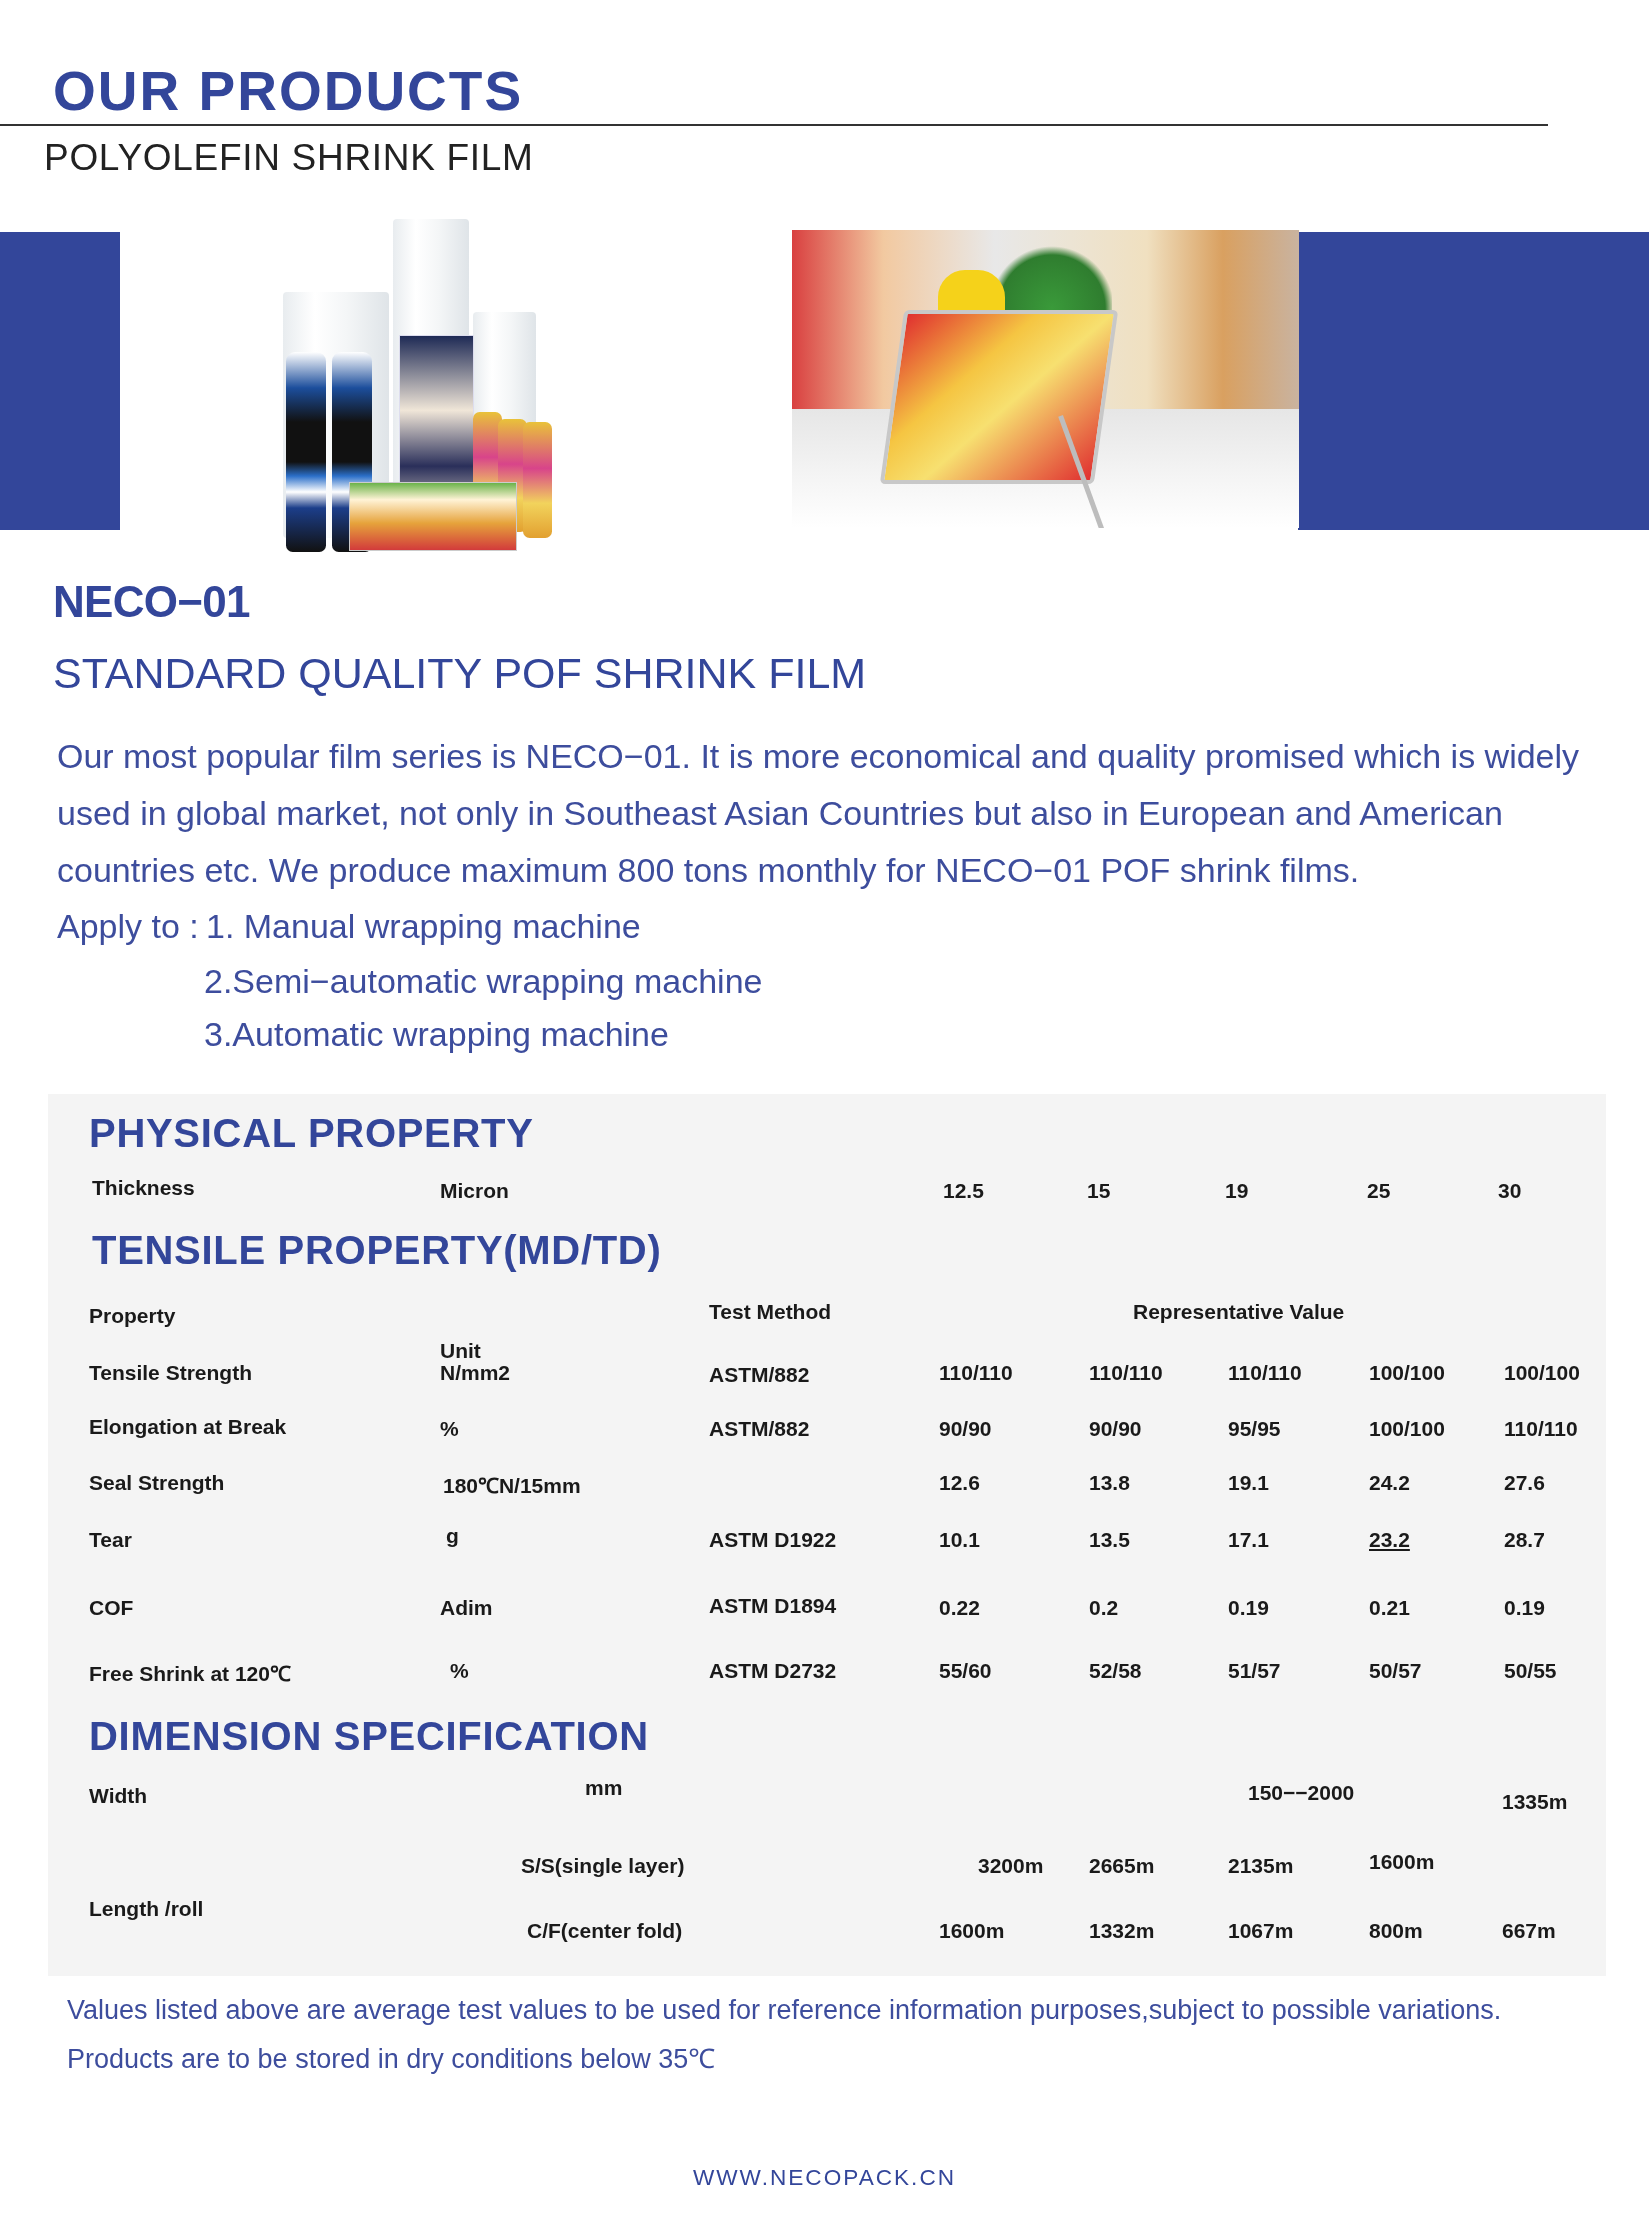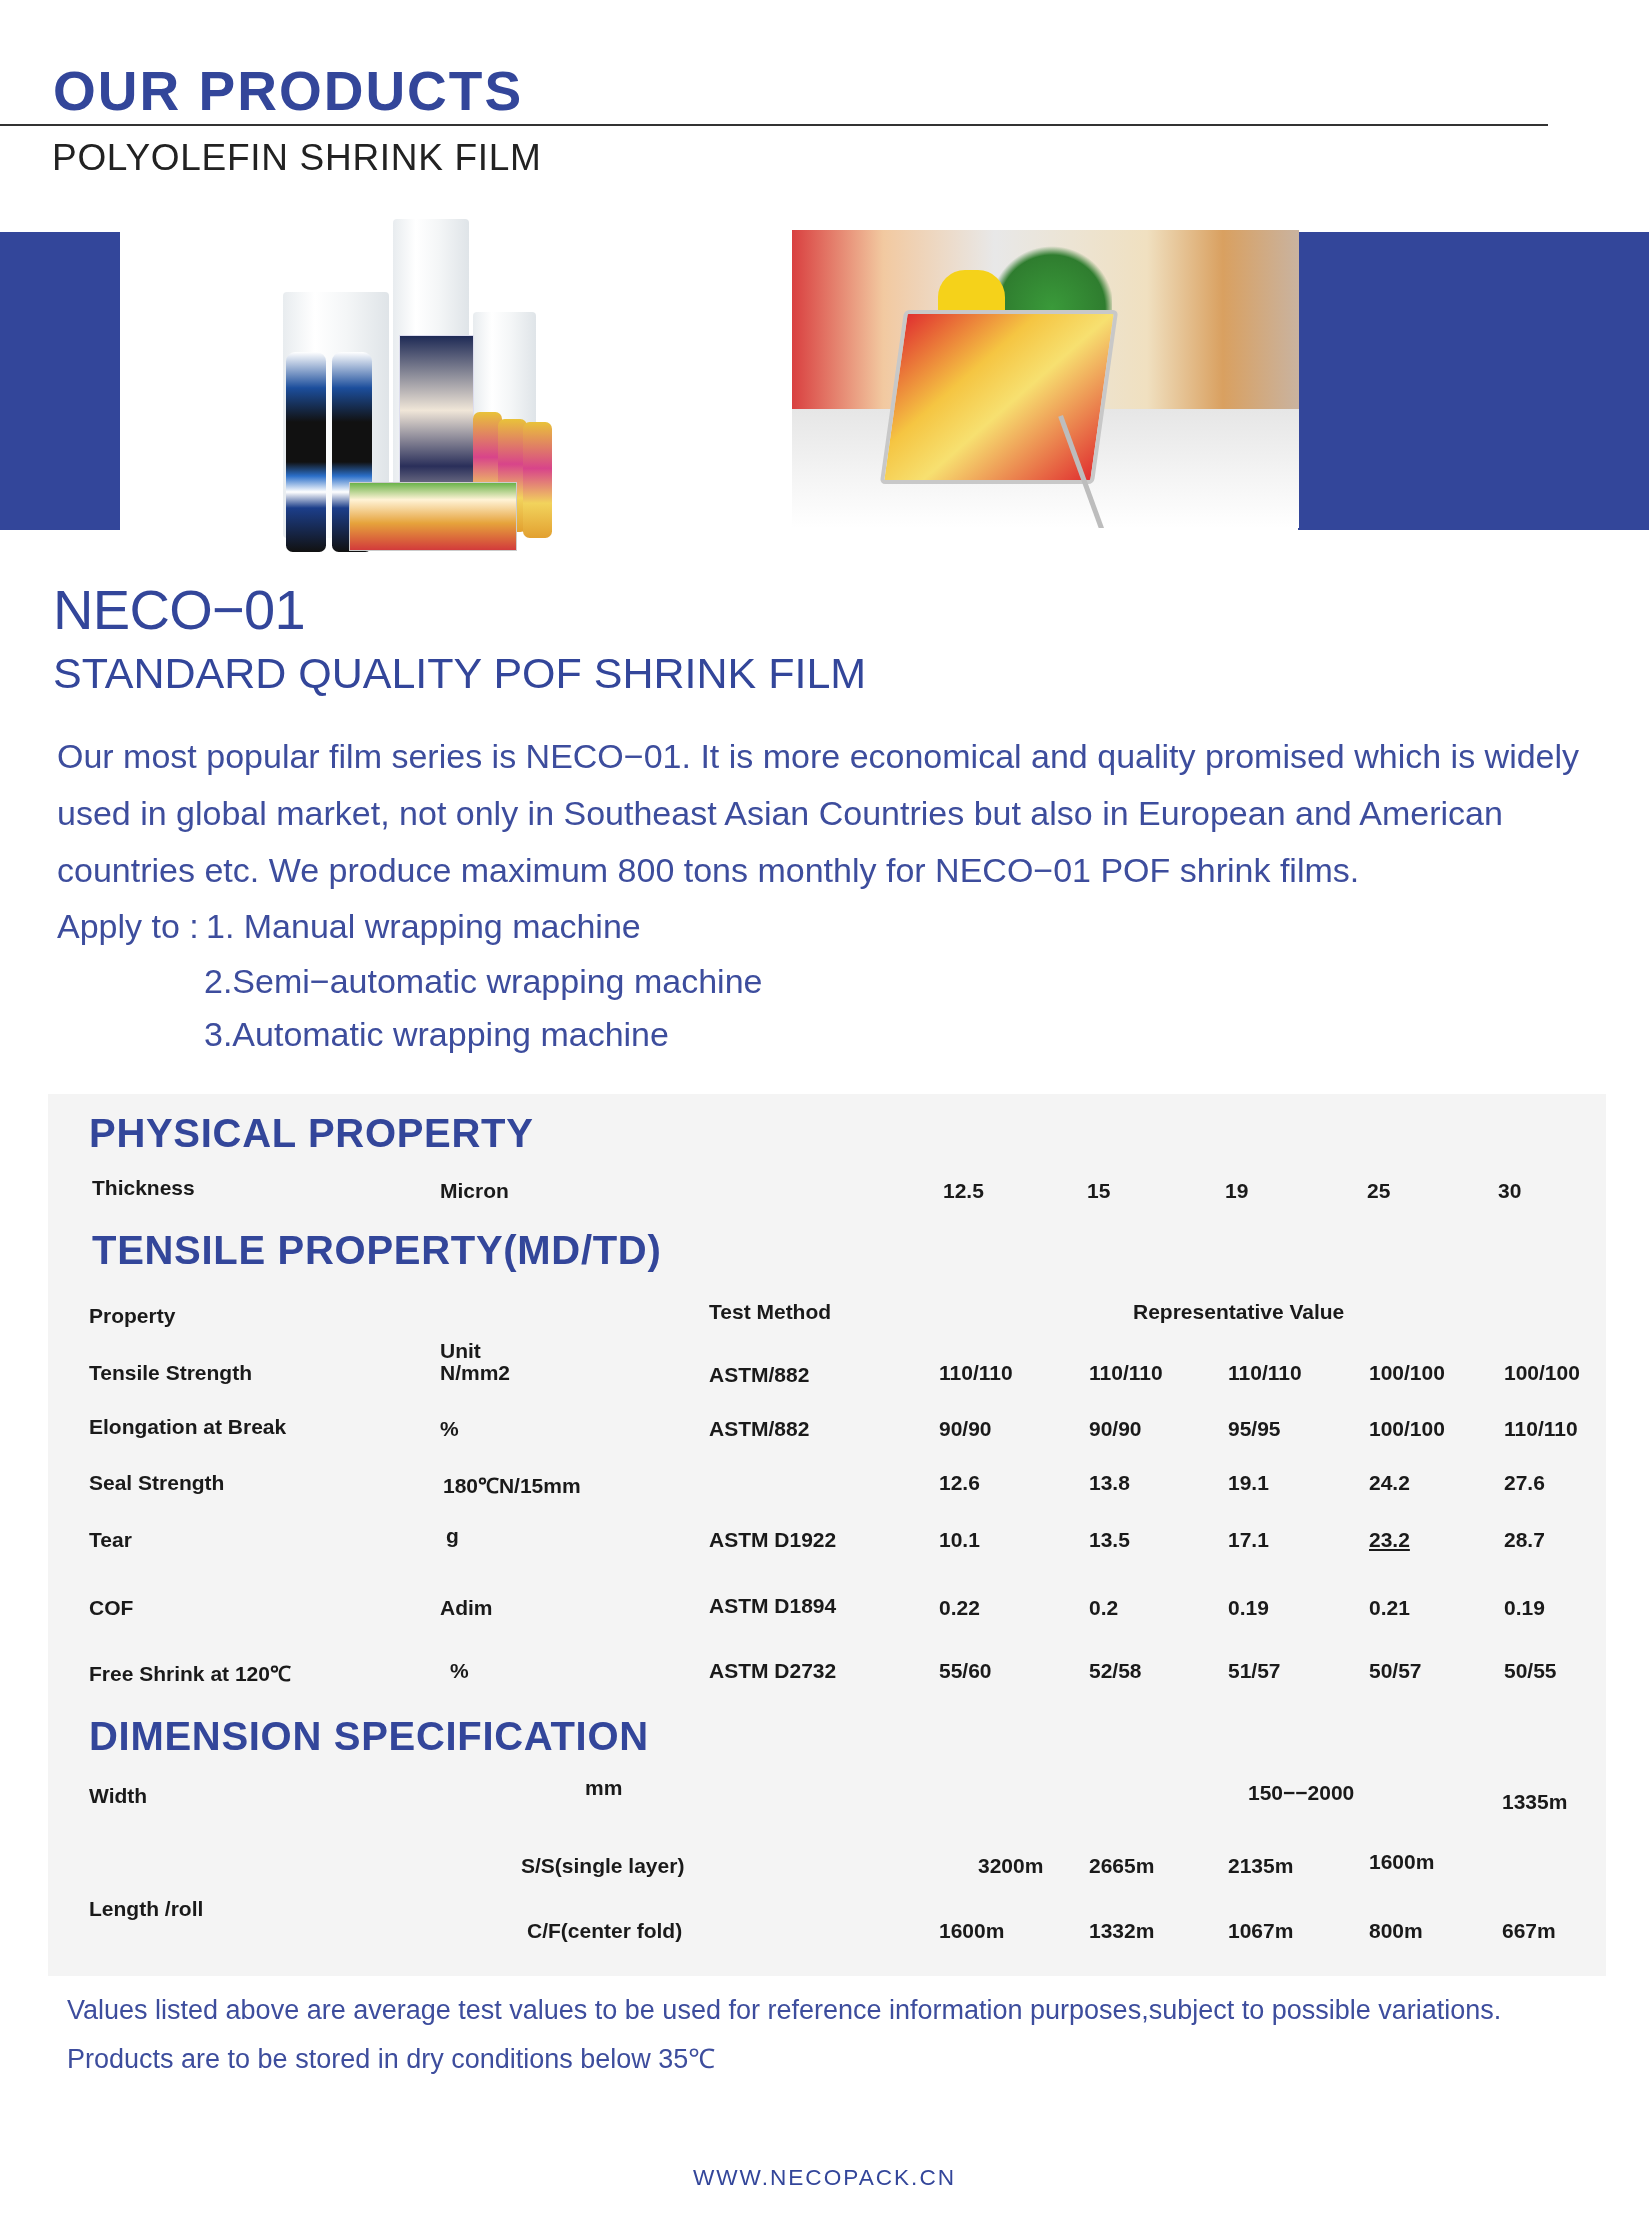--- a/index.html
+++ b/index.html
@@ -1,21 +1,21 @@
 <!DOCTYPE html>
 <html style="font-size:10.6px"><head>
 <meta charset="utf-8">
 <style>
   html, body { margin:0; padding:0; background:#ffffff; }
   body { width:1649px; height:2239px; position:relative; overflow:hidden;
          font-family:"Liberation Sans", sans-serif; }
   .abs { position:absolute; }
   .title { left:53px; top:59px; font-size:55px; font-weight:bold; letter-spacing:2px; color:#33469a; }
   .rule { left:0; top:124px; width:1548px; height:2px; background:#333; }
-  .subtitle { left:52px; top:137px; font-size:37px; color:#222; letter-spacing:0.7px; }
+  .subtitle { left:44px; top:137px; font-size:37px; color:#222; letter-spacing:0.7px; }
   .band { background:#33469a; }
   .band-left { left:0; top:232px; width:120px; height:298px; }
   .band-right { left:1298px; top:232px; width:351px; height:298px; }
 
   
   .rolls { left:273px; top:219px; width:346px; height:339px; }
   .roll { position:absolute; background:linear-gradient(90deg,#e8ecef 0%,#ffffff 30%,#f4f6f7 60%,#dfe4e8 100%); border-radius:4px; }
   .bottle { position:absolute; border-radius:9.3px 9.3px 6.7px 6.7px;
             background:linear-gradient(180deg,#ffffff 0%,#1c4e9c 18%,#111 35%,#111 55%,#2b6fc9 62%,#ffffff 70%,#1c3e8a 78%,#111 100%); }
   .box { position:absolute; background:linear-gradient(180deg,#1e2a55,#f0e6d8 40%,#2a2f5a 70%,#f3e9d6); border:1.3px solid #dde; }
@@ -27,21 +27,21 @@
           background:linear-gradient(90deg,#d94040 0%,#f2c9a0 18%,#e8e8e8 40%,#f0e0c0 70%,#d9a060 85%,#c9b3a0 100%); }
   .cart .floor { position:absolute; left:0; bottom:0; width:100%; height:40%; background:linear-gradient(180deg,#e6e6e6,#ffffff); }
   .cart .basket { position:absolute; left:100px; top:80px; width:206px; height:166px;
                   background:linear-gradient(135deg,#e03030 0%,#f5c542 35%,#f7e070 55%,#e03030 100%);
                   border:4px solid #c8c8c8; border-radius:5.3px; transform:skewX(-8deg); }
   .cart .greens { position:absolute; left:200px; top:13.3px; width:120px; height:93px;
                   background:radial-gradient(circle at 50% 70%,#3a9a3a,#2f7d2f 60%,transparent 70%); }
   .cart .bag { position:absolute; left:146px; top:40px; width:67px; height:86px; background:#f5d21a; border-radius:27px 27px 13.3px 13.3px; }
   .cart .handle { position:absolute; left:286px; top:166px; width:93px; height:133px; border-left:5.3px solid #bdbdbd; transform:rotate(-20deg); }
 
-  .model { left:53px; top:577px; font-size:56px; font-weight:normal; color:#33469a; letter-spacing:-0.7px; }
+  .model { left:53px; top:577px; font-size:44px; font-weight:bold; color:#33469a; letter-spacing:-0.7px; }
   .model-sub { left:53px; top:649px; font-size:43px; color:#33469a; }
   .para { left:57px; top:728px; width:1556px; font-size:34px; line-height:57px; color:#3d4d9d; }
   .apply { left:57px; top:899px; font-size:34px; line-height:55px; color:#3d4d9d; }
   .apply-item { position:absolute; font-size:34px; color:#3d4d9d; white-space:nowrap; }
 
   .panel { left:48px; top:1094px; width:1558px; height:882px; background:#f4f4f4; }
   .sec { position:absolute; font-size:40px; font-weight:bold; color:#33469a; letter-spacing:0.7px; }
   .cell { position:absolute; font-size:21px; font-weight:bold; color:#1a1a1a; white-space:nowrap; }
 
   .note { left:67px; font-size:27px; color:#3d4d9d; position:absolute; white-space:nowrap; }

